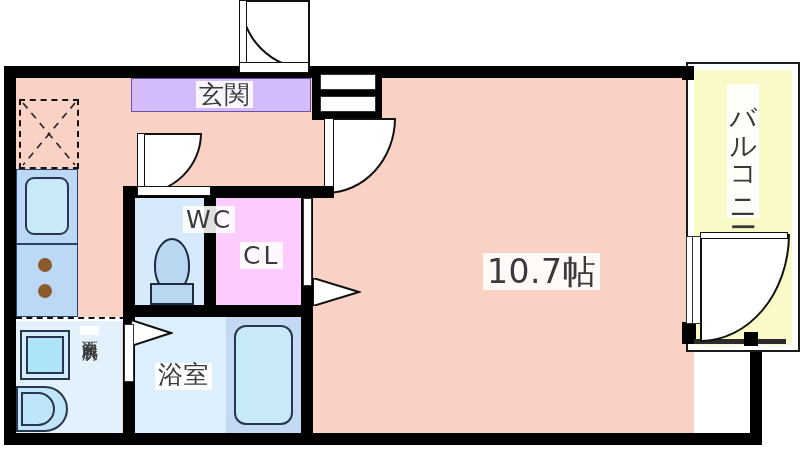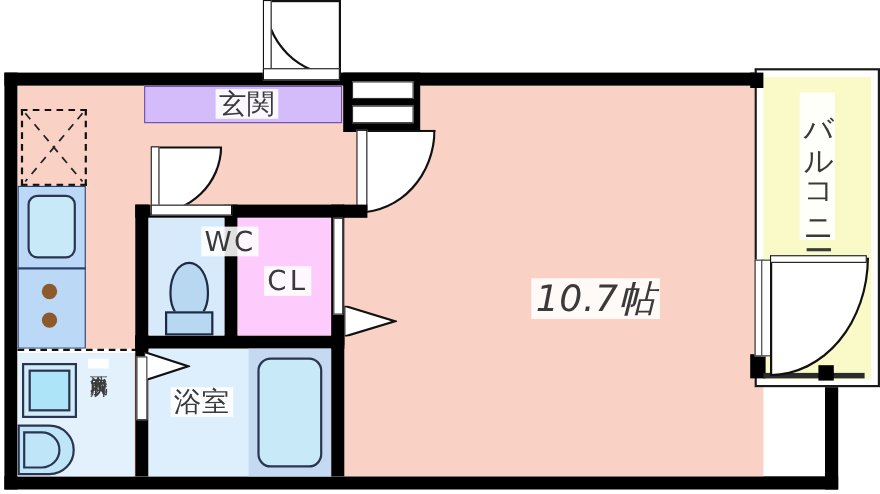--- a/index.html
+++ b/index.html
@@ -198,23 +198,23 @@
   <div class="fix fill-tub" style="left:234px; top:325px; width:59px; height:100px; border-radius:12px;"></div>
 
   <svg class="abs" style="left:131px; top:320px;" width="42" height="26">
     <polygon points="0,0 40,13 0,26" fill="#ffffff" stroke="#111" stroke-width="2"></polygon>
   </svg>
 
   <div class="pane" style="left:124px; top:324px; width:8px; height:56px;"></div>
 
   <div class="label label-mid" style="left:196px; top:81px; padding:1px 3px;">玄関</div>
 
-  <div class="label label-area" style="left:483px; top:253px; padding:2px 4px;font-style:italic;">10.7帖</div>
+  <div class="label label-area" style="left:483px; top:253px; padding:2px 4px;">10.7帖</div>
 
   <div class="label label-mid" style="left:148px; top:206px; padding:1px 3px; letter-spacing:2px;margin-left:35px;">WC</div>
   <div class="label label-mid" style="left:240px; top:242px; padding:1px 3px; letter-spacing:3px;">CL</div>
-  <div class="label label-mid" style="left:155px; top:352px; padding:1px 3px;">浴室</div>
+  <div class="label label-mid" style="left:155px; top:363px; padding:1px 3px;font-family:Liberation Mono, monospace;">浴室</div>
 
   <div class="label label-small label-vert" style="left:80px; top:326px; padding:2px 1px;">洗面脱衣所</div>
 
   <div class="label label-room label-vert" style="left:727px; top:84px; padding:3px 2px;">バルコニー</div>
 
 </div>
 
 </body></html>

